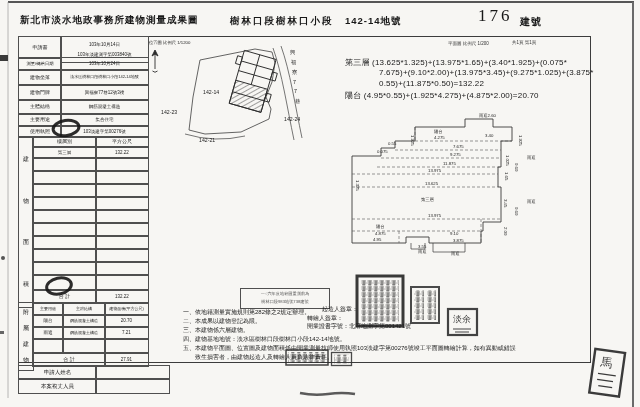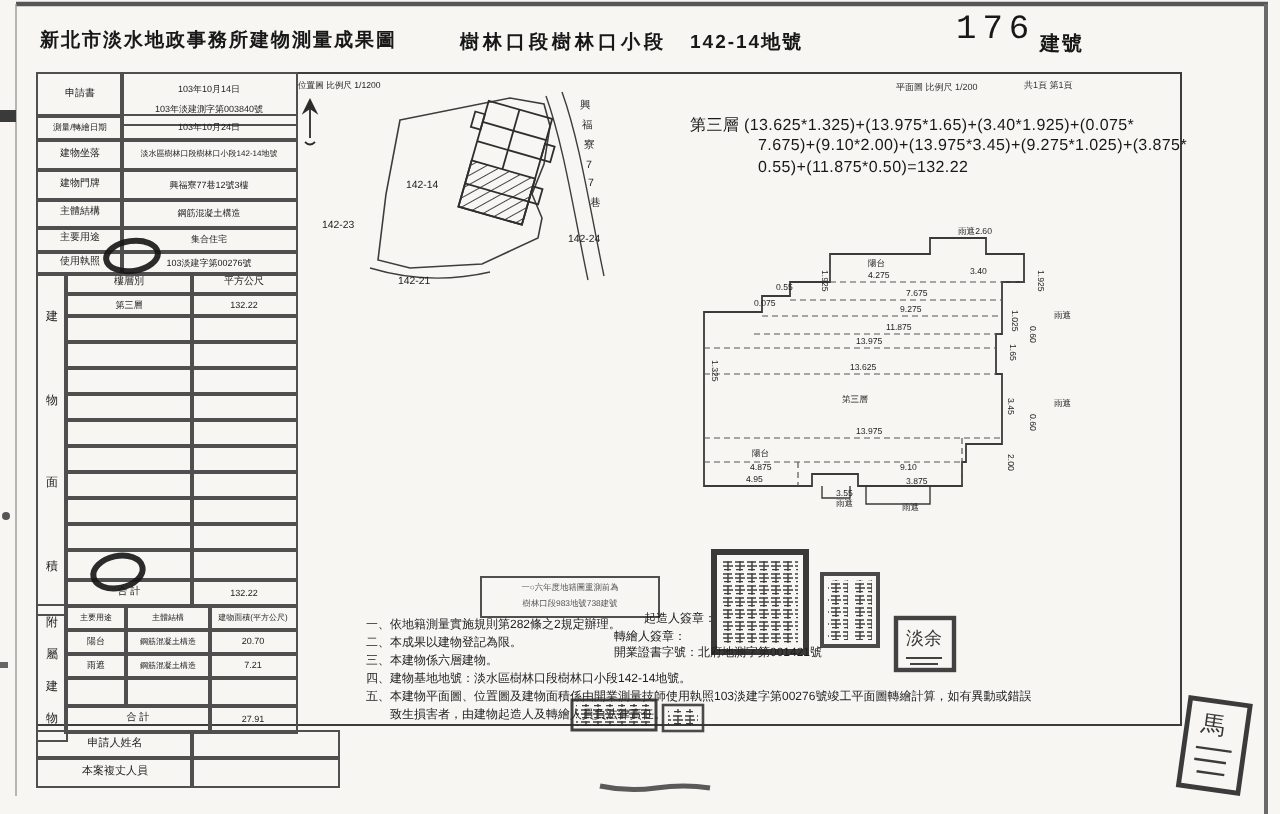--- a/index.html
+++ b/index.html
@@ -19,21 +19,21 @@
   .seal{opacity:.88;}
 </style>
 </head>
 <body>
 
 <div id="paper">
 
   <div class="hdr" style="left:20px;top:14px;font-size:9.5px;font-weight:bold;letter-spacing:1px;">新北市淡水地政事務所建物測量成果圖</div>
   <div class="hdr" style="left:209px;top:15px;font-size:9.5px;font-weight:bold;letter-spacing:2px;padding-left:21px;">樹林口段樹林口小段</div>
   <div class="hdr" style="left:345px;top:15px;font-size:9.5px;font-weight:bold;letter-spacing:1px;">142-14地號</div>
-  <div class="hdr" style="left:478px;top:6px;font-size:17px;letter-spacing:3px;font-family:Liberation Mono, monospace;">176</div>
+  <div class="hdr" style="left:478px;top:6px;font-size:17px;letter-spacing:3px;font-family:Liberation Serif, serif;">176</div>
   <div class="hdr" style="left:520px;top:15px;font-size:10px;font-weight:bold;letter-spacing:1px;">建號</div>
 
   <div id="frame"></div>
 
   <div class="hdr f45" style="left:448px;top:41px;color:#333;">平面圖 比例尺 1/200</div>
   <div class="hdr f45" style="left:512px;top:40px;color:#333;">共1頁 第1頁</div>
 
   <div class="cell f5" style="left:18px;top:36px;width:42px;height:21px;">申請書</div>
   <div class="cell vcell f45" style="left:60px;top:36px;width:87px;height:21px;">
     <span>103年10月14日</span>
@@ -154,20 +154,21 @@
       <text x="147" y="37">寮</text>
       <text x="148" y="47">7</text>
       <text x="149" y="56">7</text>
       <text x="150" y="66">巷</text>
     </g>
   </svg>
 
   <div class="hdr f8" style="left:298px;top:57px;">第三層 (13.625*1.325)+(13.975*1.65)+(3.40*1.925)+(0.075*</div>
   <div class="hdr f8" style="left:332px;top:68px;">7.675)+(9.10*2.00)+(13.975*3.45)+(9.275*1.025)+(3.875*</div>
   <div class="hdr f8" style="left:332px;top:79px;">0.55)+(11.875*0.50)=132.22</div>
+  <div class="hdr f8" style="left:298px;top:90px;">陽台 (4.95*0.55)+(1.925*4.275)+(4.875*2.00)=20.70</div>
 
   <svg class="abs" style="left:333px;top:110px;" width="230" height="150" viewBox="0 0 230 150">
     <g stroke="#3a3a3a" fill="none" stroke-width="0.9">
       <path d="M19,46 L48,46 L48,38 L62,38 L62,31 L82,31 L82,17 L132,17 L132,9 L160,9 L160,17 L179,17 L179,31 L168,31 L168,57 L165,57 L165,77 L168,77 L168,112 L150,112 L150,121 L148,121 L148,133 L96,133 L96,127 L73,127 L73,133 L19,133 Z"></path>
       <path d="M78,133 v6 h14 v-6" stroke-width="0.7"></path>
       <path d="M100,133 v9 h32 v-9" stroke-width="0.7"></path>
     </g>
     <g stroke="#555" fill="none" stroke-width="0.6" stroke-dasharray="3,2">
       <line x1="82" y1="31" x2="179" y2="31"></line>
       <line x1="62" y1="40" x2="168" y2="40"></line>

